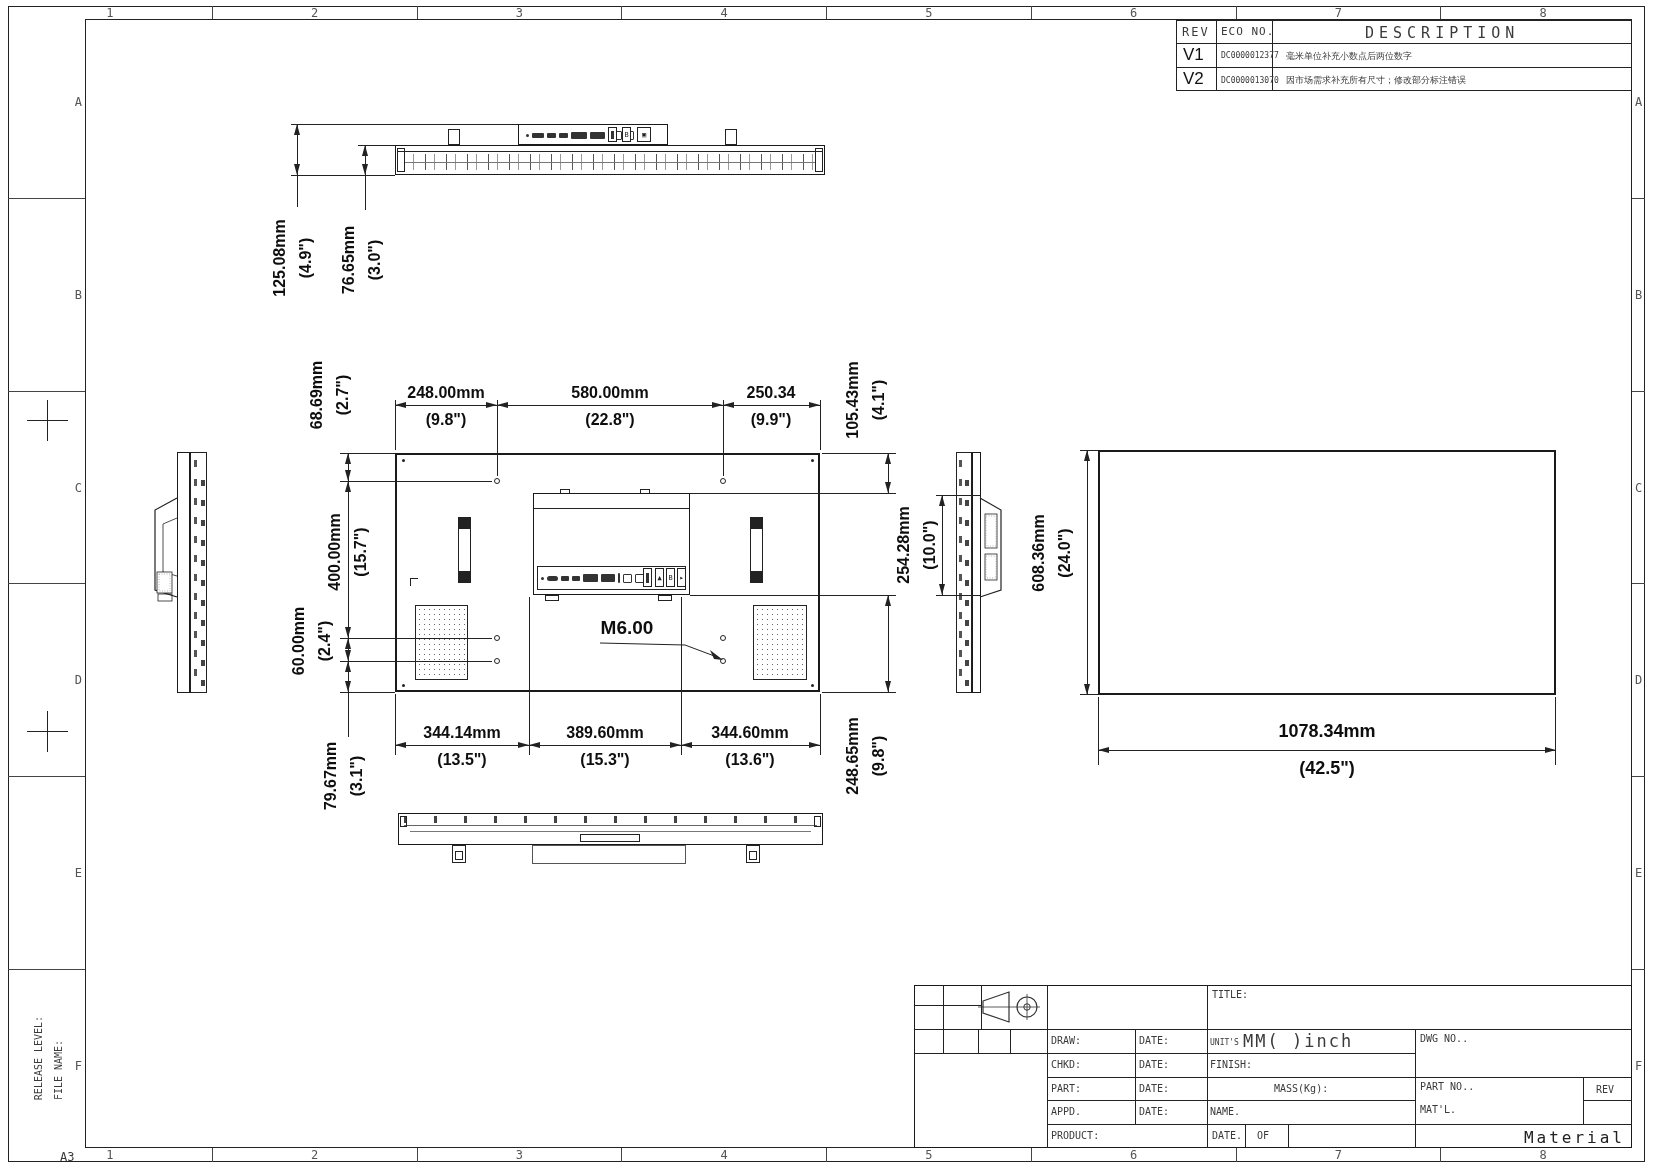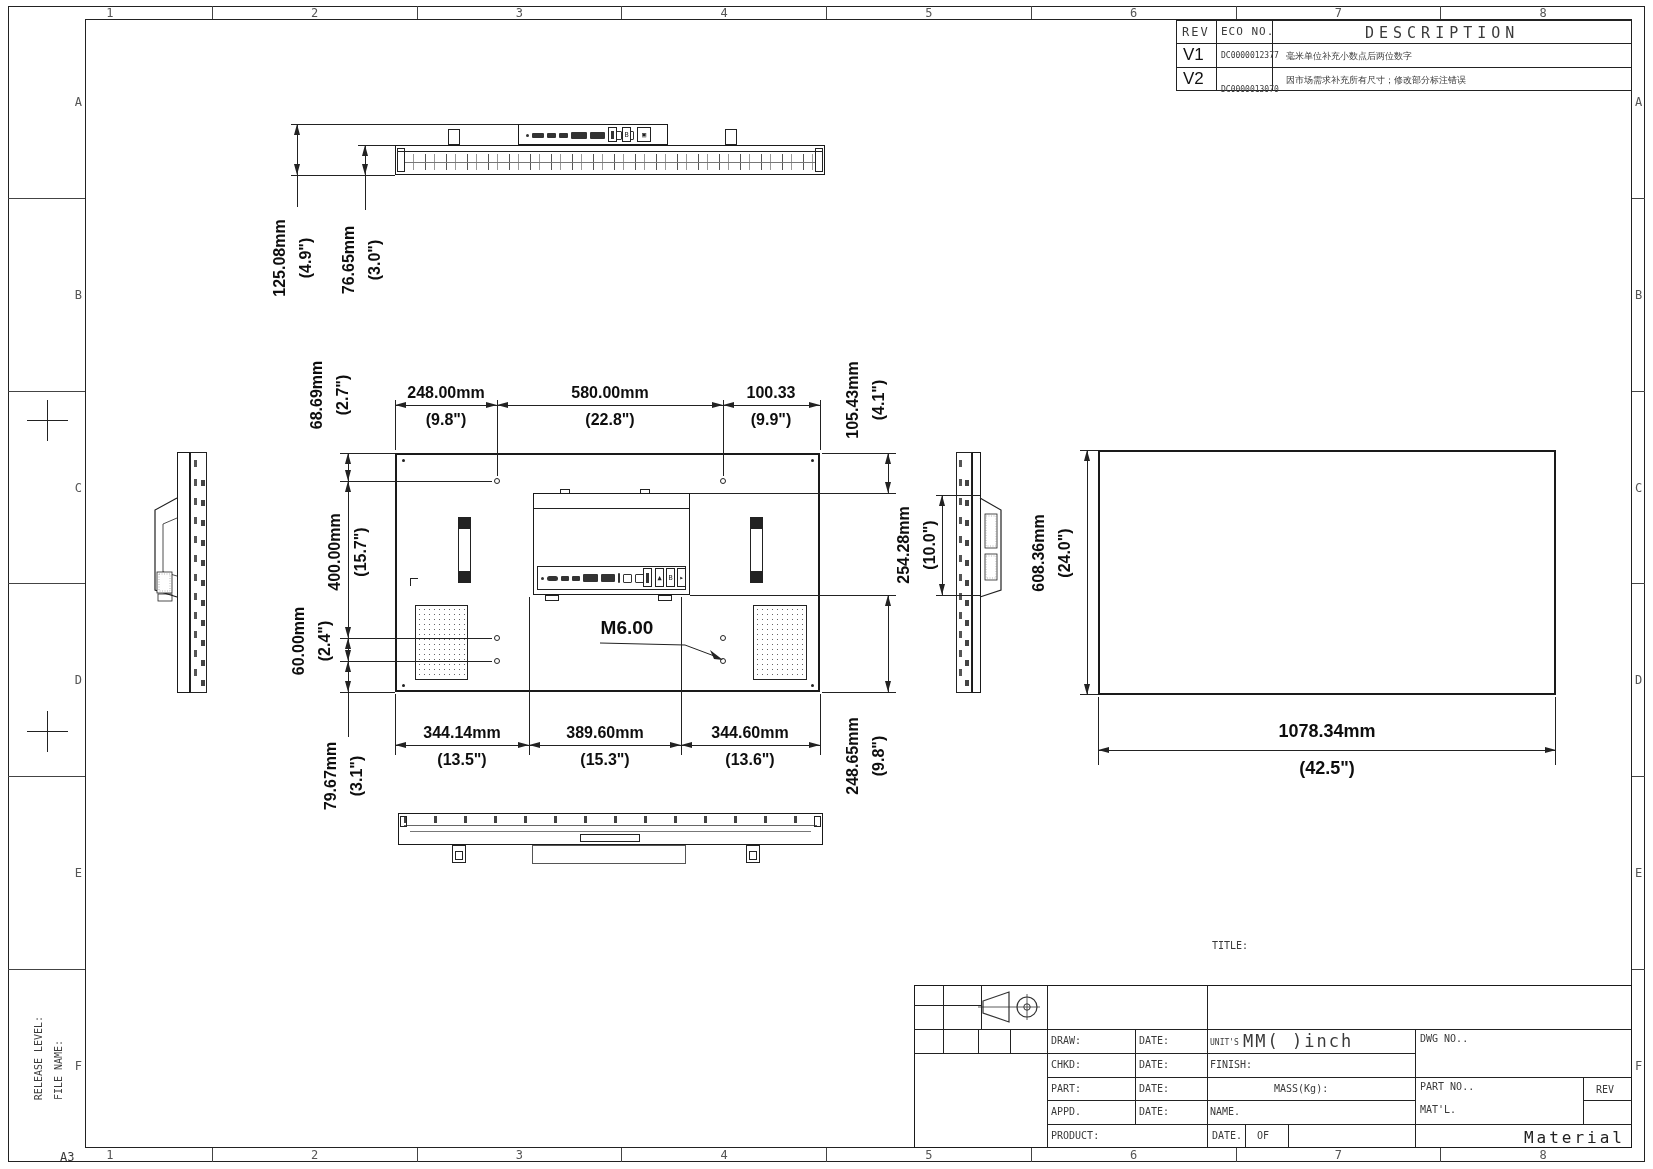--- a/index.html
+++ b/index.html
@@ -108,21 +108,21 @@
     <div class="L" style="left:1176px;top:67px;width:456px;height:1px"></div>
     <div class="L" style="left:1216px;top:20px;width:1px;height:71px"></div>
     <div class="L" style="left:1272px;top:20px;width:1px;height:71px"></div>
     <div class="T" style="left:1182px;top:25px;font-size:12px;letter-spacing:2px">REV</div>
     <div class="T" style="left:1221px;top:25px;font-size:11px;letter-spacing:1px">ECO NO.</div>
     <div class="T" style="left:1365px;top:24px;font-size:15px;letter-spacing:5px">DESCRIPTION</div>
     <div class="T" style="left:1183px;top:45px;font-family:'Liberation Sans',sans-serif;font-size:17px;color:#111">V1</div>
     <div class="T" style="left:1221px;top:51px;font-size:8px">DC0000012377</div>
     <div class="T" style="left:1286px;top:50px;font-size:9px">毫米单位补充小数点后两位数字</div>
     <div class="T" style="left:1183px;top:69px;font-family:'Liberation Sans',sans-serif;font-size:17px;color:#111">V2</div>
-    <div class="T" style="left:1221px;top:85px;font-size:8px">DC0000013070</div>
+    <div class="T" style="left:1221px;top:76px;font-size:8px">DC0000013070</div>
     <div class="T" style="left:1286px;top:74px;font-size:9px">因市场需求补充所有尺寸；修改部分标注错误</div>
   </div>
 
   <div>
     <div class="B15" style="left:914px;top:985px;width:718px;height:163px"></div>
 
     <div class="L" style="left:914px;top:1005px;width:67px;height:1px"></div>
     <div class="L" style="left:914px;top:1029px;width:718px;height:1px"></div>
     <div class="L" style="left:914px;top:1053px;width:501px;height:1px"></div>
     <div class="L" style="left:1047px;top:1077px;width:585px;height:1px"></div>
@@ -145,21 +145,21 @@
 
     <svg style="position:absolute;left:975px;top:986px" width="68" height="42" viewBox="0 0 68 42">
       <polygon points="8,15 34,6 34,36 8,27" fill="none" stroke="#333" stroke-width="1.2"></polygon>
       <line x1="3" y1="21" x2="39" y2="21" stroke="#333" stroke-width="0.8"></line>
       <circle cx="52" cy="21" r="10" fill="none" stroke="#333" stroke-width="1.2"></circle>
       <circle cx="52" cy="21" r="3.2" fill="none" stroke="#333" stroke-width="1"></circle>
       <line x1="39" y1="21" x2="65" y2="21" stroke="#333" stroke-width="0.8"></line>
       <line x1="52" y1="8" x2="52" y2="34" stroke="#333" stroke-width="0.8"></line>
     </svg>
 
-    <div class="T" style="left:1212px;top:940px">TITLE:</div>
+    <div class="T" style="left:1212px;top:989px">TITLE:</div>
     <div class="T" style="left:1051px;top:1035px">DRAW:</div>
     <div class="T" style="left:1139px;top:1035px">DATE:</div>
     <div class="T" style="left:1051px;top:1059px">CHKD:</div>
     <div class="T" style="left:1139px;top:1059px">DATE:</div>
     <div class="T" style="left:1051px;top:1083px">PART:</div>
     <div class="T" style="left:1139px;top:1083px">DATE:</div>
     <div class="T" style="left:1051px;top:1106px">APPD.</div>
     <div class="T" style="left:1139px;top:1106px">DATE:</div>
     <div class="T" style="left:1051px;top:1130px">PRODUCT:</div>
     <div class="T" style="left:1210px;top:1038px;font-size:8px">UNIT'S</div>
@@ -291,21 +291,21 @@
   <div class="L" style="left:497px;top:400px;width:1px;height:76px"></div>
   <div class="L" style="left:723px;top:400px;width:1px;height:76px"></div>
   <div class="L" style="left:820px;top:400px;width:1px;height:50px"></div>
   <div class="hdl" style="left:395px;top:405px;width:102px"></div>
   <div class="hdl" style="left:497px;top:405px;width:226px"></div>
   <div class="hdl" style="left:723px;top:405px;width:97px"></div>
   <div class="D" style="left:446px;top:392px">248.00mm</div>
   <div class="D" style="left:446px;top:419px">(9.8")</div>
   <div class="D" style="left:610px;top:392px">580.00mm</div>
   <div class="D" style="left:610px;top:419px">(22.8")</div>
-  <div class="D" style="left:771px;top:392px">100.33</div>
+  <div class="D" style="left:771px;top:392px">250.34</div>
   <div class="D" style="left:771px;top:419px">(9.9")</div>
 
   <div class="L" style="left:340px;top:453px;width:55px;height:1px"></div>
   <div class="L" style="left:340px;top:481px;width:152px;height:1px"></div>
   <div class="L" style="left:340px;top:638px;width:152px;height:1px"></div>
   <div class="L" style="left:340px;top:661px;width:152px;height:1px"></div>
   <div class="L" style="left:340px;top:692px;width:55px;height:1px"></div>
   <div class="vdl" style="left:348px;top:453px;height:28px"></div>
   <div class="vdl" style="left:348px;top:481px;height:157px"></div>
   <div class="vdl" style="left:348px;top:638px;height:23px"></div>

